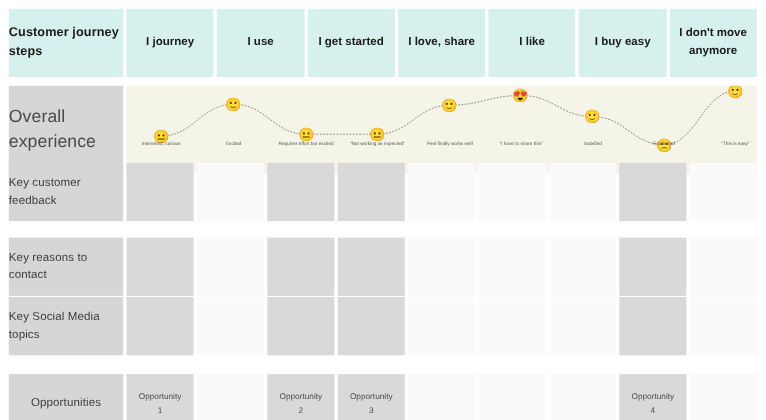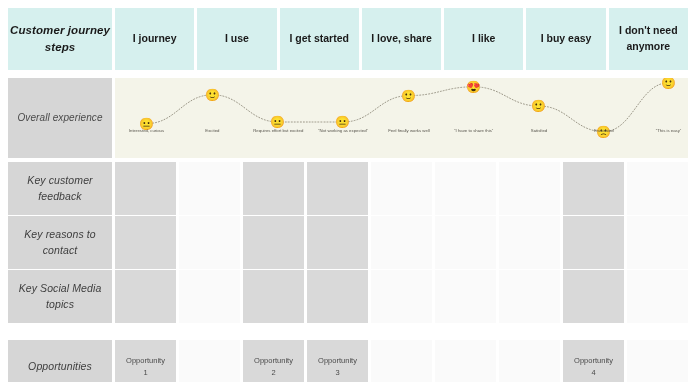--- a/index.html
+++ b/index.html
@@ -25,26 +25,25 @@
     width: 696px;
     display: flex;
     gap: 3px;
     padding: 0 8px;
   }
   .label-cell {
     flex: 0 0 104px;
     display: flex;
     align-items: center;
     justify-content: center;
-    text-align: center;
+    text-align: left;
     color: #3e3e3e;
     font-size: 10.5px;
     line-height: 1.45;
     letter-spacing: .1px;
-    font-style: italic;
   }
   .step-cell {
     flex: 1 1 0;
     display: flex;
     align-items: center;
     justify-content: center;
     text-align: center;
   }
 
   
@@ -62,21 +61,21 @@
     font-size: 10.5px;
     color: #1a1a1a;
     line-height: 1.5;
     padding: 0 3px;
   }
 
   
   #experience-row { top: 78px; height: 80px; }
   #experience-row .label-cell {
     background: #d6d6d6;
-    font-size: 10px;
+    font-size: 16px;
     color: #4a4a4a;
   }
   #exp-canvas {
     position: relative;
     flex: 1 1 0;
     background: #f4f4e9;
     overflow: hidden;
   }
   #exp-canvas svg {
     position: absolute;
@@ -98,21 +97,21 @@
     font-size: 4.3px;
     line-height: 1.35;
     color: #55524a;
     text-align: center;
     width: 64px;
     white-space: normal;
   }
 
   
   .data-row { height: 53px; }
-  #row-feedback  { top: 162px; }
+  #row-feedback  { top: 148px; }
   #row-contact   { top: 216px; }
   #row-social    { top: 270px; }
   #row-opps      { top: 340px; }
 
   .data-row .label-cell { background: #d6d6d6; }
   .data-row .step-cell  { background: #fafafa; }
   .data-row .step-cell.filled { background: #d9d9d9; }
   .data-row .step-cell .opp-text {
     font-size: 7.5px;
     line-height: 1.5;
@@ -125,21 +124,21 @@
 <div id="board">
 
   <div class="row" id="header-row">
     <div class="label-cell">Customer journey steps</div>
   <div class="step-cell">I journey</div>
       <div class="step-cell">I use</div>
       <div class="step-cell">I get started</div>
       <div class="step-cell">I love, share</div>
       <div class="step-cell">I like</div>
       <div class="step-cell">I buy easy</div>
-      <div class="step-cell">I don't need anymore</div>
+      <div class="step-cell">I don't move anymore</div>
     </div>
 
   <div class="row" id="experience-row">
     <div class="label-cell">Overall experience</div>
     <div id="exp-canvas">
         <svg viewBox="0 0 573 80" preserveAspectRatio="none">
           <path d="M 31.52 45.60 C 61.17 45.60 67.76 16.80 97.41 16.80 C 127.06 16.80 133.65 44.00 163.30 44.00 C 192.44 44.00 198.92 44.00 228.05 44.00 C 257.71 44.00 264.30 17.60 293.95 17.60 C 323.09 17.60 329.56 8.80 358.70 8.80 C 388.09 8.80 394.63 28.00 424.02 28.00 C 453.16 28.00 459.63 53.60 488.77 53.60 C 517.91 53.60 524.38 4.80 553.52 4.80" fill="none" stroke="#8e8a7a" stroke-width="0.9" stroke-dasharray="1 2" stroke-linecap="round"></path>
         </svg>
         <div class="emoji-node" style="left: 5.5%; top: 57%;">😐</div>
         <div class="emoji-caption" style="left: 5.5%; top: 62%;">Interested, curious</div>

